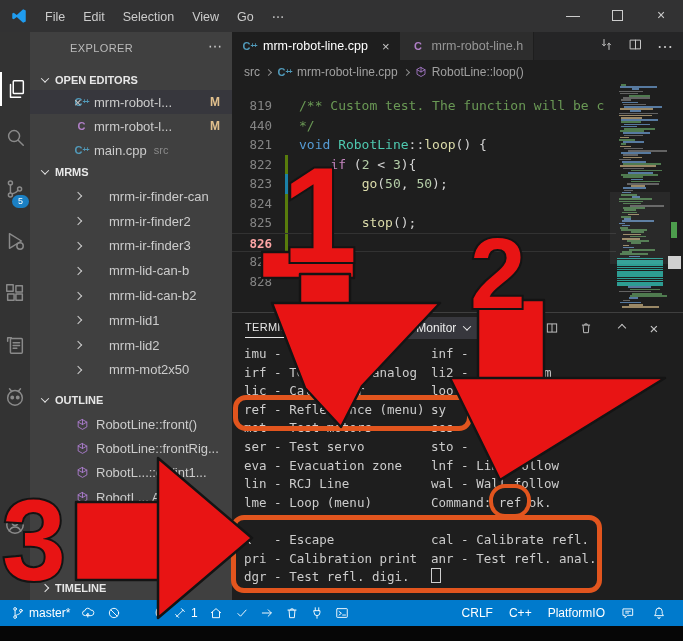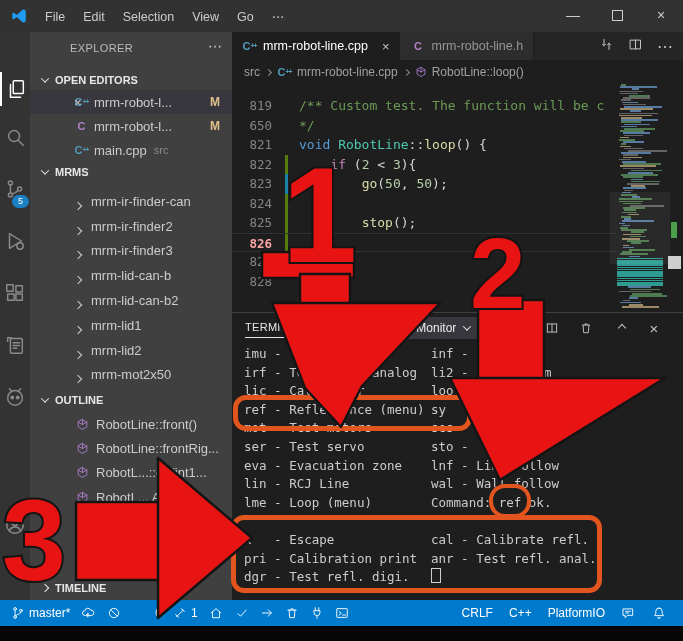--- a/index.html
+++ b/index.html
@@ -32,21 +32,21 @@
   .cv.up{transform:rotate(-135deg)}
   .oe-row{position:relative;height:24px;display:flex;align-items:center;font-size:13px;color:#cccccc;padding-left:44px}
   .oe-row.sel{background:#37373d}
   .oe-close{position:absolute;left:44px;width:16px;color:#c5c5c5;font-size:13px}
   .oe-row .fi{margin-right:5px}
   .fi{font-weight:bold;font-size:11px;width:15px;display:inline-block;text-align:center;flex:0 0 15px}
   .fi.cpp{color:#519aba}.fi.c{color:#b07fc7}
   .fi small{font-size:7px;vertical-align:2px;letter-spacing:-1px}
   .mod-badge{position:absolute;right:12px;color:#e2c08d;font-size:12px;font-weight:bold}
   .detail{color:#8a8a8a;font-size:11px;margin-left:7px}
-  .tree-row{height:24.8px;display:flex;align-items:flex-end;font-size:13px;color:#cccccc;padding-left:45px;gap:10px;white-space:nowrap}
+  .tree-row{height:24.8px;display:flex;align-items:center;font-size:13px;color:#cccccc;padding-left:45px;gap:28px;white-space:nowrap}
   .out-row{height:24.4px;display:flex;align-items:center;font-size:13px;color:#cccccc;padding-left:46px;gap:7px;white-space:nowrap}
   .out-row svg{width:13px;height:13px;flex:0 0 13px}
   
   #tabbar{left:232px;top:32px;width:451px;height:28px;background:#252526;display:flex}
   .tab{height:28px;display:flex;align-items:center;padding:0 10px;font-size:12.5px;gap:6px;background:#2d2d2d;color:#969696;border-right:1px solid #1e1e1e;white-space:nowrap}
   .tab.active{background:#1e1e1e;color:#ffffff}
   .tab .close{margin-left:8px;font-size:13px;color:#c5c5c5}
   #tab-actions{margin-left:auto;display:flex;align-items:center;gap:14px;padding-right:10px;color:#c5c5c5}
   #tab-actions svg{width:15px;height:15px}
   #breadcrumb{left:232px;top:60px;width:451px;height:24px;background:#1e1e1e;display:flex;align-items:center;font-size:12px;color:#a0a0a0;padding-left:12px;gap:6px;box-sizing:border-box}
@@ -351,21 +351,21 @@
         <svg viewBox="0 0 24 24" fill="none" stroke="currentColor" stroke-width="1.6" stroke-linecap="round" stroke-linejoin="round" width="12" height="12">
           <path d="M12 3l8 4.5v9L12 21l-8-4.5v-9z"></path>
           <path d="M12 3v9M4 7.5l8 4.5 8-4.5"></path>
         </svg>
       </span>
       <span>RobotLine::loop()</span>
     </span>
   </div>
 <div id="code" class="abs" style="padding-top: 12px;">
     <div class="cl"><span class="ln">819</span><span class="gm"></span><span class="ct"><span class="tk-cm">/** Custom test. The function will be c</span></span></div>
-    <div class="cl"><span class="ln">650</span><span class="gm"></span><span class="ct"><span class="tk-cm">*/</span></span></div>
+    <div class="cl"><span class="ln">440</span><span class="gm"></span><span class="ct"><span class="tk-cm">*/</span></span></div>
     <div class="cl"><span class="ln">821</span><span class="gm"></span><span class="ct"><span class="tk-kw">void </span><span class="tk-ty">RobotLine</span><span class="tk-pl">::</span><span class="tk-fn">loop</span><span class="tk-pl">() {</span></span></div>
     <div class="cl"><span class="ln">822</span><span class="gm add"></span><span class="ct"><span class="tk-pl">    </span><span class="tk-ct">if </span><span class="tk-pl">(</span><span class="tk-nu">2</span><span class="tk-pl"> &lt; </span><span class="tk-nu">3</span><span class="tk-pl">){</span></span></div>
     <div class="cl"><span class="ln">823</span><span class="gm mod"></span><span class="ct"><span class="tk-pl">        </span><span class="tk-fn">go</span><span class="tk-pl">(</span><span class="tk-nu">50</span><span class="tk-pl">, </span><span class="tk-nu">50</span><span class="tk-pl">);</span></span></div>
     <div class="cl"><span class="ln">824</span><span class="gm add"></span></div>
     <div class="cl"><span class="ln">825</span><span class="gm add"></span><span class="ct"><span class="tk-pl">        </span><span class="tk-fn">stop</span><span class="tk-pl">();</span></span></div>
     <div class="cl cur"><span class="ln">826</span><span class="gm add"></span><span class="ct"></span></div>
     <div class="cl"><span class="ln">827</span><span class="gm"></span><span class="ct"></span></div>
     <div class="cl"><span class="ln">828</span><span class="gm"></span><span class="ct"></span></div>
   </div>
 <div id="minimap" class="abs">

